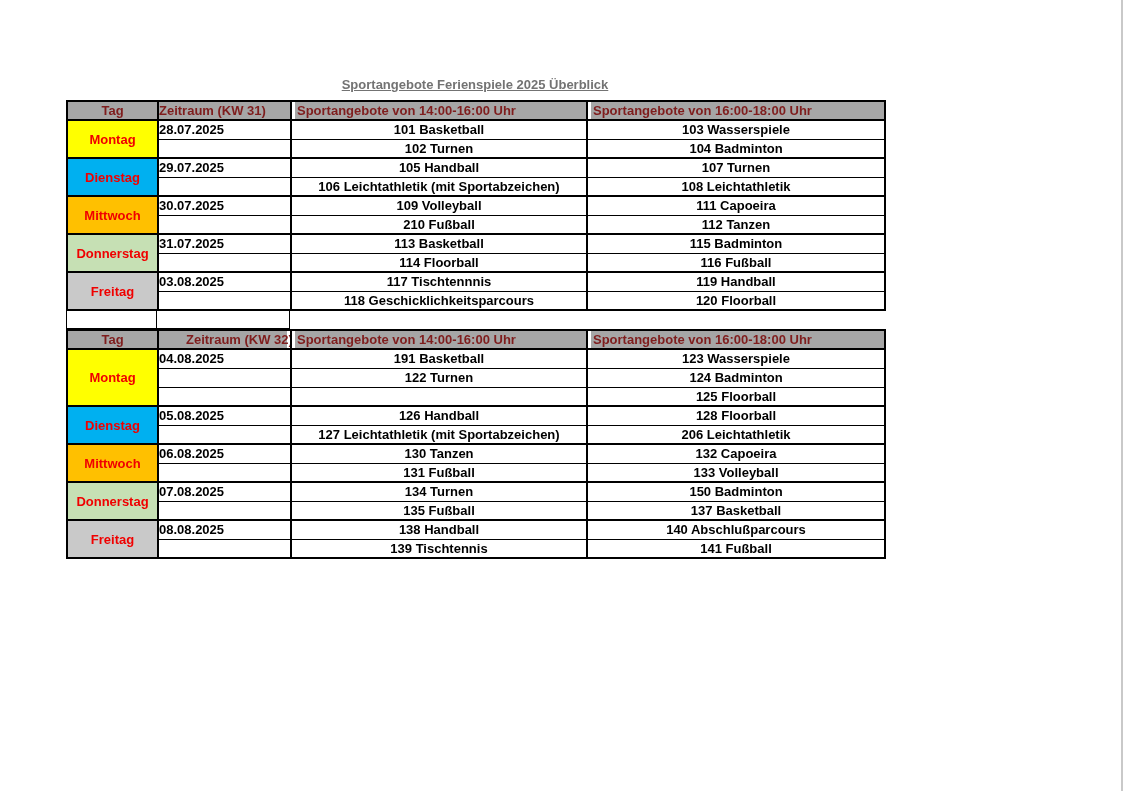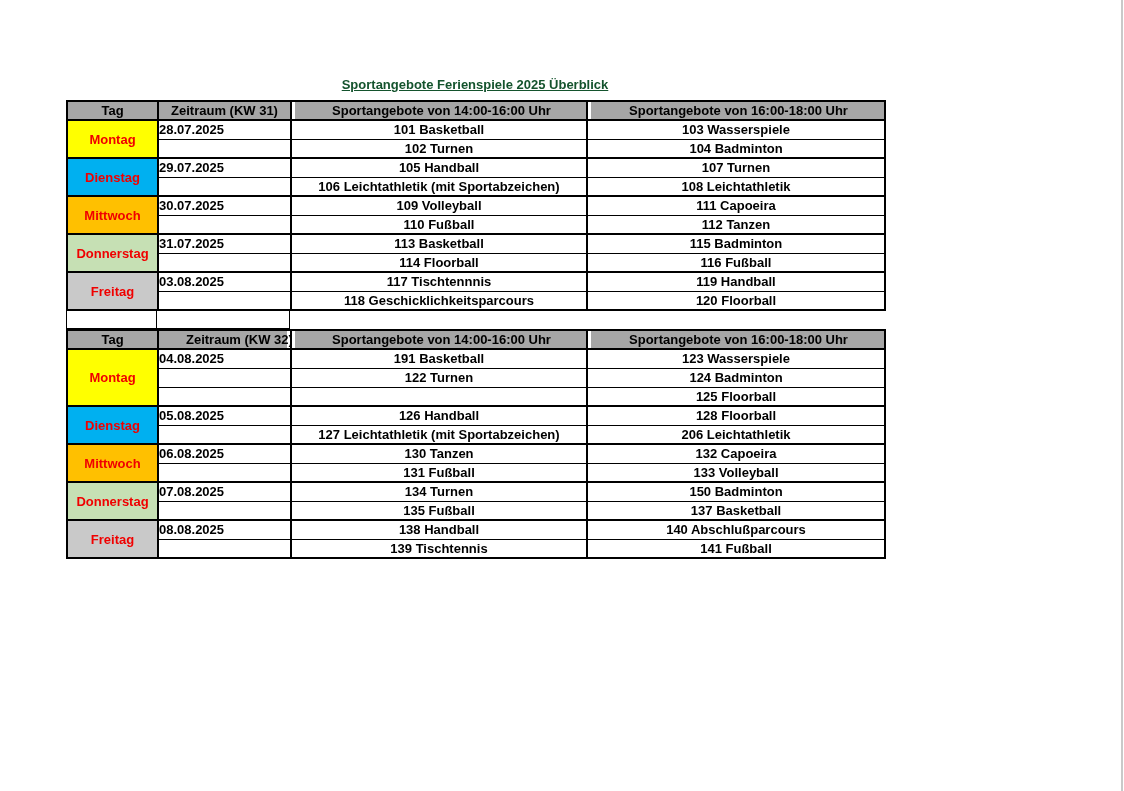--- a/index.html
+++ b/index.html
@@ -3,34 +3,34 @@
 <meta charset="utf-8">
 <style>
   html,body{margin:0;padding:0;}
   body{
     width:1124px;height:791px;background:#ffffff;position:relative;overflow:hidden;
     font-family:"Liberation Sans", sans-serif;
   }
   .page-edge{position:absolute;top:0;right:1px;width:2px;height:791px;background:#c9c9c9;}
   .title{
     position:absolute;left:66px;top:77px;width:818px;text-align:center;
-    font-size:13px;font-weight:bold;text-decoration:underline;color:#14532d;
+    font-size:13px;font-weight:bold;text-decoration:underline;color:#737373;
   }
   .sheet{position:absolute;left:66px;top:100px;width:818px;}
   table.wk{border-collapse:collapse;table-layout:fixed;width:818px;border:2px solid #000;}
   table.wk td{
     height:19px;box-sizing:border-box;overflow:hidden;white-space:nowrap;
     font-size:13px;font-weight:bold;color:#000;vertical-align:middle;
     border:2px solid #000;border-top-width:1px;border-bottom-width:1px;
     padding:0;
   }
-  tr.hdr td{color:#000000;border-width:2px;}
+  tr.hdr td{color:#7f1d1d;border-width:2px;}
   .hc.c1{text-align:center;}
-  .hc.c2{text-align:center;margin-top:16px;}
-  .hc.c3,.hc.c4{text-align:center;padding-left:5px;box-shadow:inset 3px 0 0 #ffffff;}
+  .hc.c2{margin-top:16px;}
+  .hc.c3,.hc.c4{text-align:left;padding-left:5px;box-shadow:inset 3px 0 0 #ffffff;}
   #t2 .hc.c2{box-shadow:inset -3px 0 0 #ffffff;padding-left:27px;}
   td.day{
     text-align:center;vertical-align:top;line-height:19px;
     border-width:2px;
   }
   td.date{text-align:left;}
   td.act{text-align:center;padding-left:4px;}
   tr.blk td{border-top-width:2px;}
   .spacer-row{display:flex;height:18px;}
   .sp{box-sizing:border-box;height:18px;background:#ffffff;border-bottom:1px solid #000;}
@@ -84,21 +84,21 @@
     </tr>
 
     <tr class="blk">
       <td class="day" rowspan="2" style="background-color: rgb(255, 192, 0); color: rgb(240, 0, 0);">Mittwoch</td>
       <td class="date">30.07.2025</td>
       <td class="act">109 Volleyball</td>
       <td class="act">111 Capoeira</td>
     </tr>
     <tr>
       <td class="date"></td>
-      <td class="act">110 Fußball</td>
+      <td class="act">210 Fußball</td>
       <td class="act">112 Tanzen</td>
     </tr>
 
     <tr class="blk">
       <td class="day" rowspan="2" style="background-color: rgb(198, 224, 180); color: rgb(240, 0, 0);">Donnerstag</td>
       <td class="date">31.07.2025</td>
       <td class="act">113 Basketball</td>
       <td class="act">115 Badminton</td>
     </tr>
     <tr>

